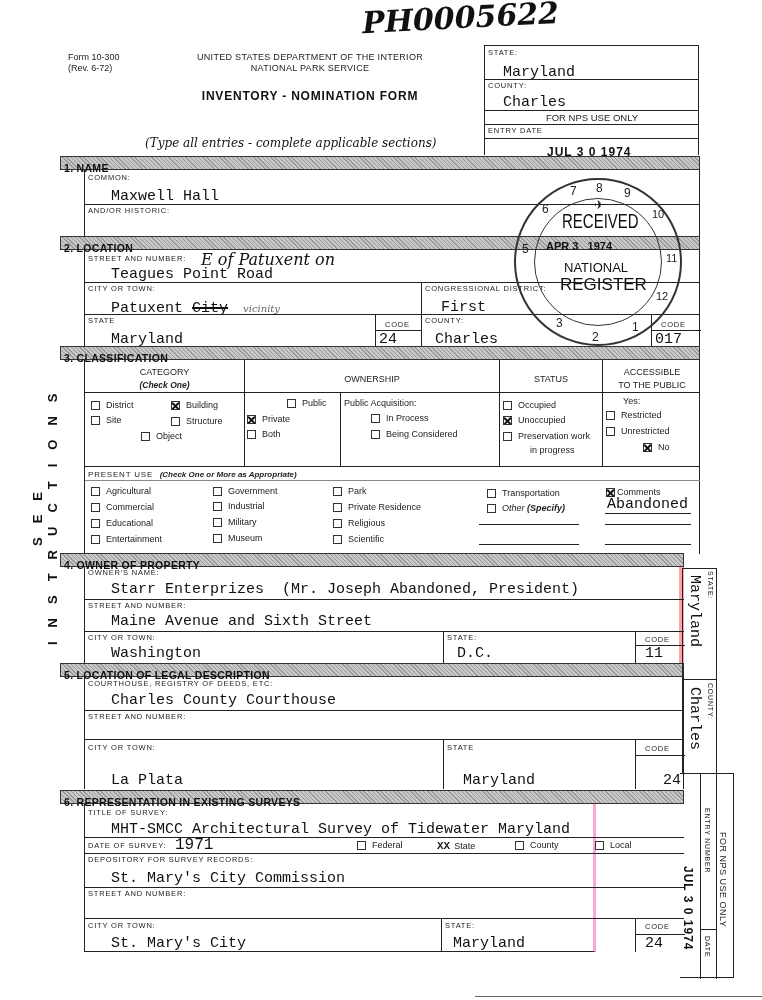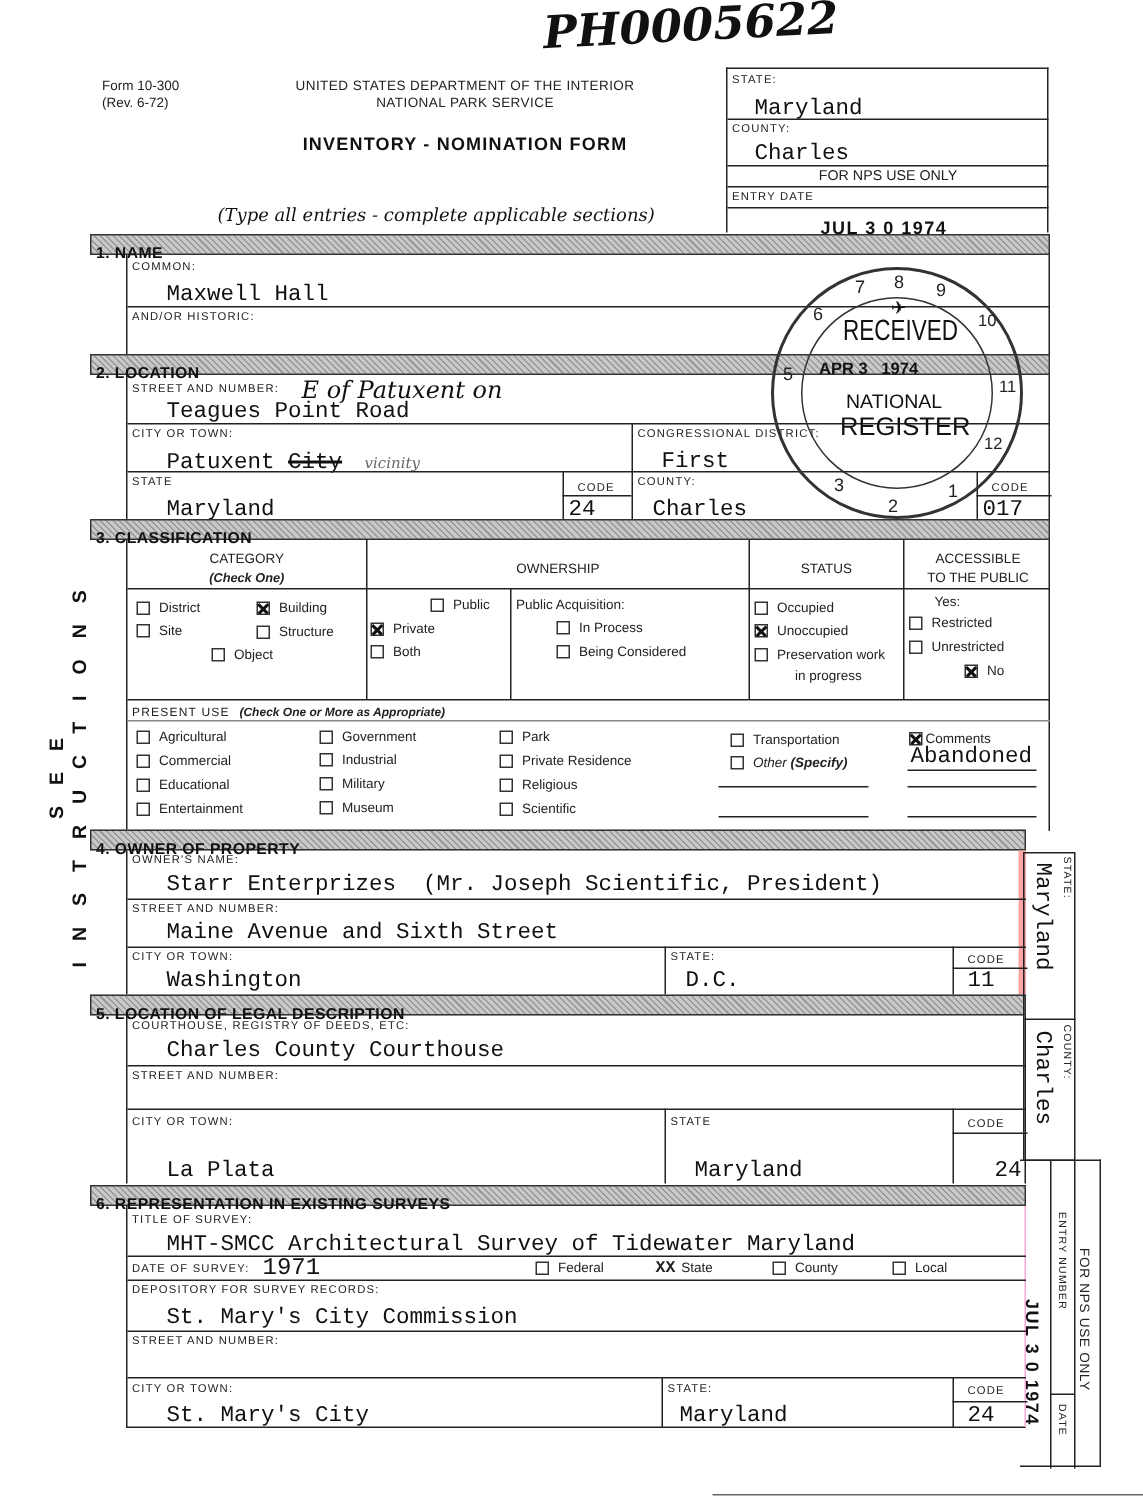--- a/index.html
+++ b/index.html
@@ -201,21 +201,21 @@
   <div class="hl" style="left:520px;top:153px;width:86px;"></div>
   <div class="hl" style="left:520px;top:164px;width:86px;"></div>
   <div class="hl" style="left:520px;top:184px;width:86px;"></div>
 </div>
 
 <div class="abs hatch" style="left:60px;top:553px;width:624px;height:14px;">
   <span class="sec-title">4. OWNER OF PROPERTY</span>
 </div>
 <div class="abs" style="left:84px;top:567px;width:600px;height:96px;border-left:1px solid #222;border-right:5px solid #fca5a5;">
   <div class="abs lbl" style="left:3px;top:1px;">OWNER'S NAME:</div>
-  <div class="abs mono" style="left:26px;top:14px;white-space:pre;">Starr Enterprizes  (Mr. Joseph Scientific, President)</div>
+  <div class="abs mono" style="left:26px;top:14px;white-space:pre;">Starr Enterprizes  (Mr. Joseph Abandoned, President)</div>
   <div class="hl" style="left:0;top:32px;width:599px;"></div>
   <div class="abs lbl" style="left:3px;top:34px;">STREET AND NUMBER:</div>
   <div class="abs mono" style="left:26px;top:46px;">Maine Avenue and Sixth Street</div>
   <div class="hl" style="left:0;top:64px;width:599px;"></div>
   <div class="abs lbl" style="left:3px;top:66px;">CITY OR TOWN:</div>
   <div class="abs mono" style="left:26px;top:78px;">Washington</div>
   <div class="vl" style="left:358px;top:64px;height:32px;"></div>
   <div class="abs lbl" style="left:362px;top:66px;">STATE:</div>
   <div class="abs mono" style="left:372px;top:78px;">D.C.</div>
   <div class="vl" style="left:550px;top:64px;height:32px;"></div>
@@ -240,21 +240,21 @@
   <div class="abs mono" style="left:378px;top:95px;">Maryland</div>
   <div class="vl" style="left:550px;top:62px;height:50px;"></div>
   <div class="abs lbl" style="left:560px;top:67px;">CODE</div>
   <div class="hl" style="left:550px;top:78px;width:50px;"></div>
   <div class="abs mono" style="left:578px;top:95px;">24</div>
 </div>
 
 <div class="abs hatch" style="left:60px;top:790px;width:624px;height:14px;">
   <span class="sec-title">6. REPRESENTATION IN EXISTING SURVEYS</span>
 </div>
-<div class="abs" style="left:84px;top:804px;width:600px;height:148px;border-left:1px solid #222;border-right:1px solid #f9a8d4;border-bottom:1px solid #222;padding-left:19px;">
+<div class="abs" style="left:84px;top:804px;width:512px;height:148px;border-left:1px solid #222;border-right:3px solid #f9a8d4;border-bottom:1px solid #222;padding-left:19px;">
   <div class="abs lbl" style="left:3px;top:4px;">TITLE OF SURVEY:</div>
   <div class="abs mono" style="left:26px;top:17px;">MHT-SMCC Architectural Survey of Tidewater Maryland</div>
   <div class="hl" style="left:0;top:33px;width:599px;"></div>
   <div class="abs lbl" style="left:3px;top:37px;">DATE OF SURVEY:</div>
   <div class="abs mono" style="left:90px;top:32px;font-size:16px;">1971</div>
   <div class="opt" style="left:272px;top:36px;"><span class="cb"></span><span>Federal</span></div>
   <div class="opt" style="left:352px;top:36px;"><span style="font-weight:bold;font-family:'Liberation Mono',monospace;font-size:11px;margin-right:4px;">XX</span><span>State</span></div>
   <div class="opt" style="left:430px;top:36px;"><span class="cb"></span><span>County</span></div>
   <div class="opt" style="left:510px;top:36px;"><span class="cb"></span><span>Local</span></div>
   <div class="hl" style="left:0;top:49px;width:599px;"></div>

